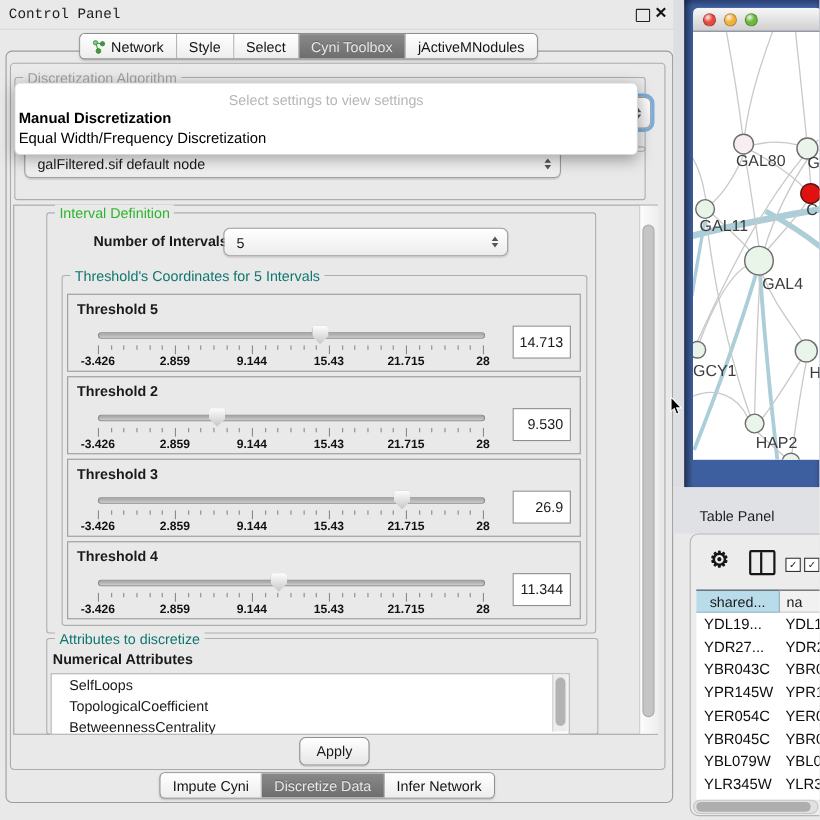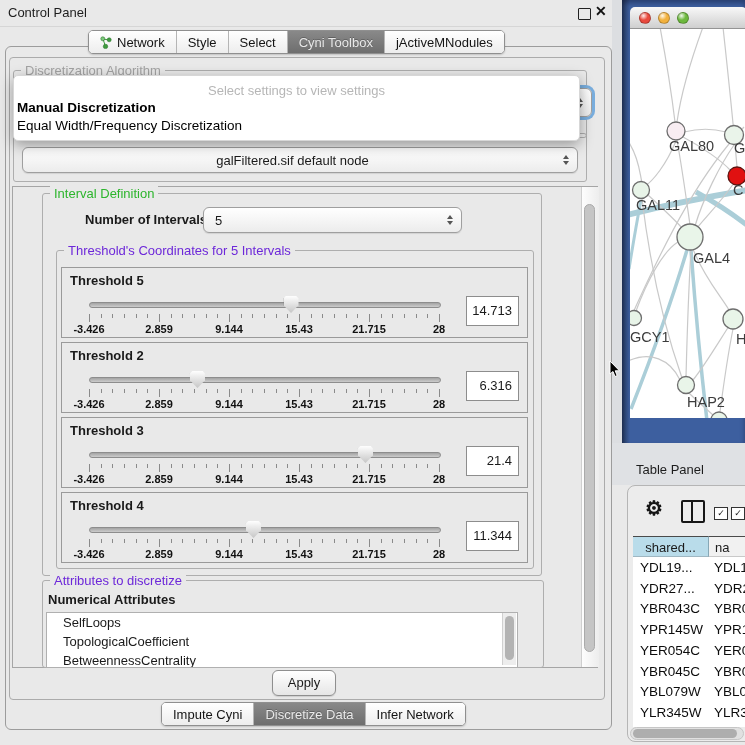--- a/index.html
+++ b/index.html
@@ -4,38 +4,38 @@
 <style>
   html,body{margin:0;padding:0;}
   body{
     position:relative;width:745px;height:745px;overflow:hidden;
     background:#e9e9e9;font-family:"Liberation Sans",sans-serif;font-size:13px;color:#1a1a1a;
     -webkit-font-smoothing:antialiased;
   }
   .abs{position:absolute;}
   
   .panel-titlebar{left:0;top:0;width:618px;height:26px;border-bottom:1px solid #d6d6d6;}
-  .panel-title{position:absolute;left:8px;top:5px;font-size:13px;color:#1d1d1d;}
+  .panel-title{position:absolute;left:8px;top:5px;font-size:13px;color:#1d1d1d;font-family:Liberation Mono, monospace;}
   .float-ic{position:absolute;left:578px;top:8px;width:11px;height:10px;border:1.5px solid #222;border-radius:1px;background:transparent;}
   .close-ic{position:absolute;left:595px;top:3px;font-size:14px;font-weight:bold;color:#111;}
   
   .segbar{display:flex;border:1px solid #8f8f8f;border-radius:5px;overflow:hidden;
-    box-shadow:0 1px 2px rgba(0,0,0,.18);z-index:12;background:#fff;height:22px;margin-left:16px;}
+    box-shadow:0 1px 2px rgba(0,0,0,.18);z-index:12;background:#fff;height:22px;}
   .seg{display:flex;align-items:center;gap:5px;padding:0 11px;font-size:13px;color:#141414;
     background:linear-gradient(#ffffff,#ededed);border-left:1px solid #b5b5b5;white-space:nowrap;cursor:default;}
   .seg:first-child{border-left:none;}
   .seg.active{background:linear-gradient(#898989,#6e6e6e);color:#e9e9e9;text-shadow:0 -1px 0 rgba(0,0,0,.25);}
   
   .content-panel{left:5px;top:46px;width:605px;height:682px;border:1px solid #9c9c9c;border-radius:6px;background:#e9e9e9;}
   .inner-panel{left:9px;top:57px;width:594px;height:641px;border:1px solid #ababab;border-radius:4px;}
   .group{border:1px solid #aeaeae;border-radius:3px;}
   .group-label{position:absolute;top:-8px;left:7px;background:#e9e9e9;padding:0 4px;font-size:13px;line-height:15px;}
   .lab-gray{color:#a2a2a2;}
   .lab-green{color:#2db52d;}
-  .lab-blue{color:#6d28d9;}
+  .lab-blue{color:#0f766e;}
   
   .mac-combo{position:absolute;background:linear-gradient(#ffffff,#ececec);border:1px solid #9f9f9f;border-radius:6px;
     box-shadow:0 1px 1px rgba(0,0,0,.10);font-size:13px;display:flex;align-items:center;padding:0 26px 0 11px;box-sizing:border-box;}
   .stepper{position:absolute;right:8px;top:50%;transform:translateY(-50%);display:flex;flex-direction:column;gap:2px;}
   .tri-up{width:0;height:0;border-left:3.5px solid transparent;border-right:3.5px solid transparent;border-bottom:4.5px solid #555;}
   .tri-down{width:0;height:0;border-left:3.5px solid transparent;border-right:3.5px solid transparent;border-top:4.5px solid #555;}
   
   .algo-popup{left:13px;top:75px;width:565px;height:64px;background:#fff;border:1px solid #d7d7d7;border-radius:5px;
     box-shadow:0 4px 14px rgba(0,0,0,.35);z-index:50;}
   .popup-prompt{position:absolute;left:0;top:7px;width:100%;text-align:center;color:#b6b6b6;font-size:13px;}
@@ -145,21 +145,21 @@
   <div class="popup-prompt">Select settings to view settings</div>
   <div id="popup-options">
       <div class="popup-item sel" style="top: 24px;">Manual Discretization</div>
       <div class="popup-item" style="top: 42px;">Equal Width/Frequency Discretization</div>
     </div>
 </div>
 
 <div class="abs group" style="left:13px;top:133px;width:572px;height:47px;">
   <span class="group-label">Table Data</span>
 </div>
-<div class="mac-combo" style="left:22px;top:147px;width:556px;height:26px;justify-content:center;">
+<div class="mac-combo" style="left:22px;top:136px;width:488px;height:26px;">
   <span>galFiltered.sif default node</span>
   <span class="stepper">
       <span class="tri-up"></span>
       <span class="tri-down"></span>
     </span>
 </div>
 
 <div class="abs" style="left:12px;top:186px;width:586px;height:482px;border:1px solid #a5a5a5;box-sizing:border-box;"></div>
 <div class="abs main-sb"></div>
 <div class="abs main-sb-thumb"></div>
@@ -257,21 +257,21 @@
       <div class="tick minor" style="left: 353.667px;"></div>
       <div class="tick minor" style="left: 365.333px;"></div>
       <div class="tick major" style="left: 377px;"></div>
       <div class="tick-lab" style="left: 27px;">-3.426</div>
       <div class="tick-lab" style="left: 97px;">2.859</div>
       <div class="tick-lab" style="left: 167px;">9.144</div>
       <div class="tick-lab" style="left: 237px;">15.43</div>
       <div class="tick-lab" style="left: 307px;">21.715</div>
       <div class="tick-lab" style="left: 377px;">28</div>
       <div class="t-thumb" style="left: 127.999px;"></div>
-      <div class="t-field">6.316</div>
+      <div class="t-field">9.530</div>
     </div>
     <div class="t-row" style="top: 150px;">
       <div class="t-label">Threshold 3</div>
       <div class="t-track"></div>
       <div class="tick major" style="left: 27px;"></div>
       <div class="tick minor" style="left: 38.6667px;"></div>
       <div class="tick minor" style="left: 50.3333px;"></div>
       <div class="tick minor" style="left: 62px;"></div>
       <div class="tick minor" style="left: 73.6667px;"></div>
       <div class="tick minor" style="left: 85.3333px;"></div>
@@ -300,21 +300,21 @@
       <div class="tick minor" style="left: 353.667px;"></div>
       <div class="tick minor" style="left: 365.333px;"></div>
       <div class="tick major" style="left: 377px;"></div>
       <div class="tick-lab" style="left: 27px;">-3.426</div>
       <div class="tick-lab" style="left: 97px;">2.859</div>
       <div class="tick-lab" style="left: 167px;">9.144</div>
       <div class="tick-lab" style="left: 237px;">15.43</div>
       <div class="tick-lab" style="left: 307px;">21.715</div>
       <div class="tick-lab" style="left: 377px;">28</div>
       <div class="t-thumb" style="left: 295.994px;"></div>
-      <div class="t-field">21.4</div>
+      <div class="t-field">26.9</div>
     </div>
     <div class="t-row" style="top: 225px;">
       <div class="t-label">Threshold 4</div>
       <div class="t-track"></div>
       <div class="tick major" style="left: 27px;"></div>
       <div class="tick minor" style="left: 38.6667px;"></div>
       <div class="tick minor" style="left: 50.3333px;"></div>
       <div class="tick minor" style="left: 62px;"></div>
       <div class="tick minor" style="left: 73.6667px;"></div>
       <div class="tick minor" style="left: 85.3333px;"></div>

